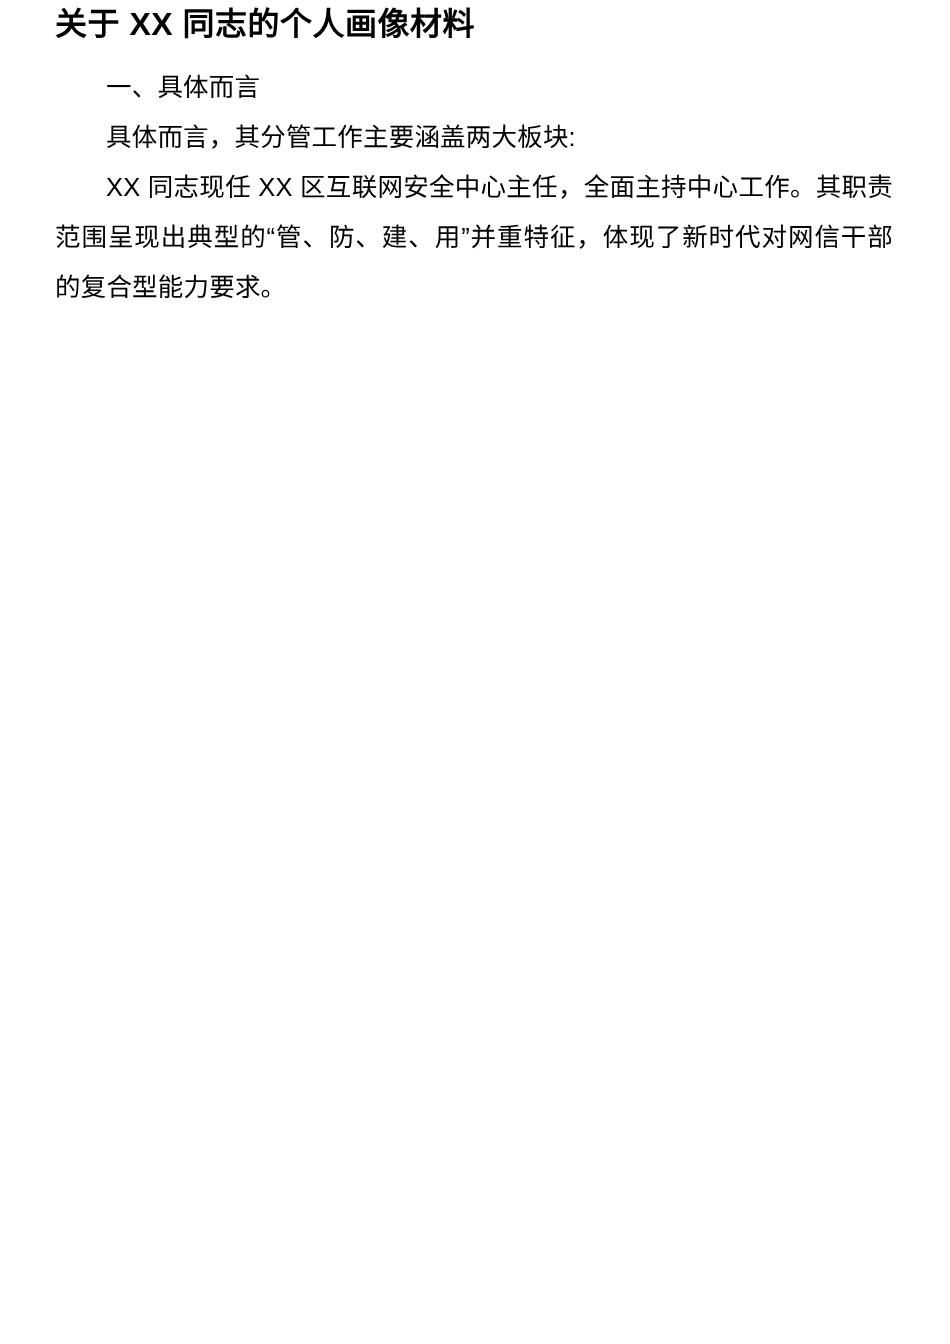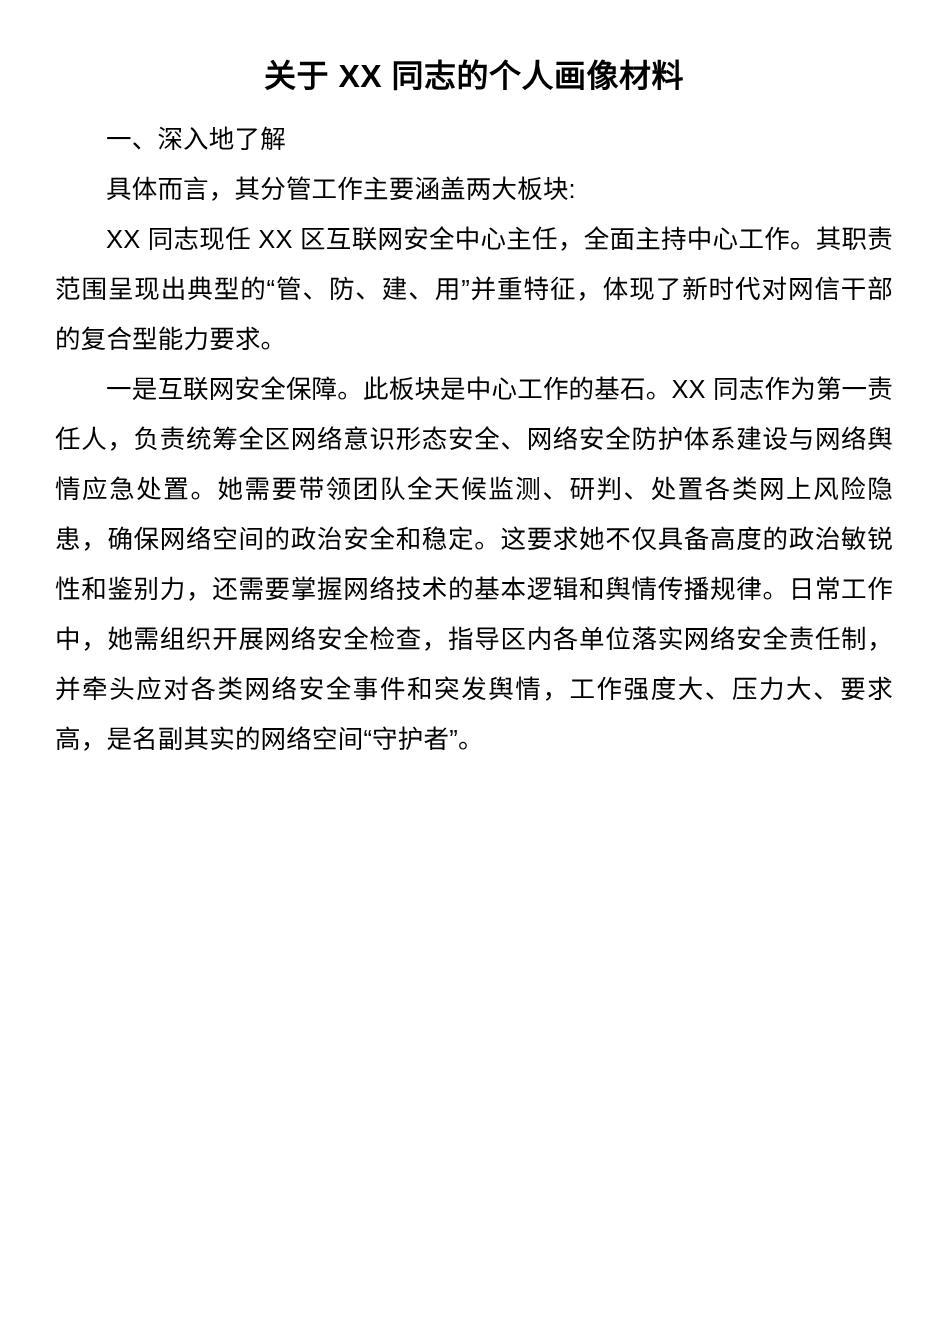--- a/index.html
+++ b/index.html
@@ -19,22 +19,21 @@
   .page {
     box-sizing: border-box;
     width: 950px;
     height: 1344px;
     padding: 0 57px 0 55px;
     background: #ffffff;
     position: relative;
   }
   .doc-title {
     margin: 0;
-    padding-top: 52px;
-    text-align: center;
+    text-align: left;
     font-size: 32px;
     font-weight: 700;
     line-height: 48px;
     letter-spacing: 0.5px;
     white-space: nowrap;
   }
   .body-block {
     margin-top: 14px;
   }
   p.para {
@@ -61,23 +60,22 @@
 </head>
 <body>
 
 <div class="page">
 
   <h1 class="doc-title">关于 XX 同志的个人画像材料</h1>
 
   <div class="body-block">
 
 
-    <p class="heading">一、深入地了解</p>
+    <p class="heading">一、具体而言</p>
 
     <p class="para indent">具体而言，其分管工作主要涵盖两大板块:</p>
 
     <p class="para indent">XX 同志现任 XX 区互联网安全中心主任，全面主持中心工作。其职责范围呈现出典型的“管、防、建、用”并重特征，体现了新时代对网信干部的复合型能力要求。</p>
 
-    <p class="para indent">一是互联网安全保障。此板块是中心工作的基石。XX 同志作为第一责任人，负责统筹全区网络意识形态安全、网络安全防护体系建设与网络舆情应急处置。她需要带领团队全天候监测、研判、处置各类网上风险隐患，确保网络空间的政治安全和稳定。这要求她不仅具备高度的政治敏锐性和鉴别力，还需要掌握网络技术的基本逻辑和舆情传播规律。日常工作中，她需组织开展网络安全检查，指导区内各单位落实网络安全责任制，并牵头应对各类网络安全事件和突发舆情，工作强度大、压力大、要求高，是名副其实的网络空间“守护者”。</p>
 
 
   </div>
 </div>
 
 </body></html>

